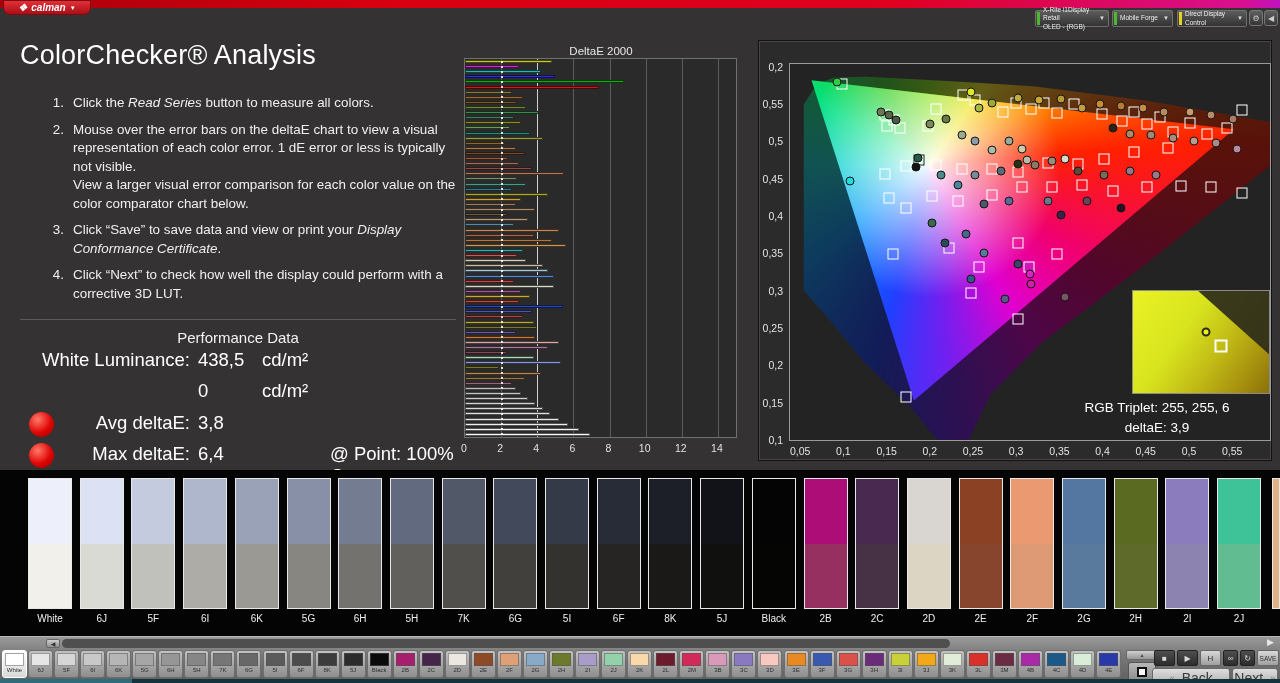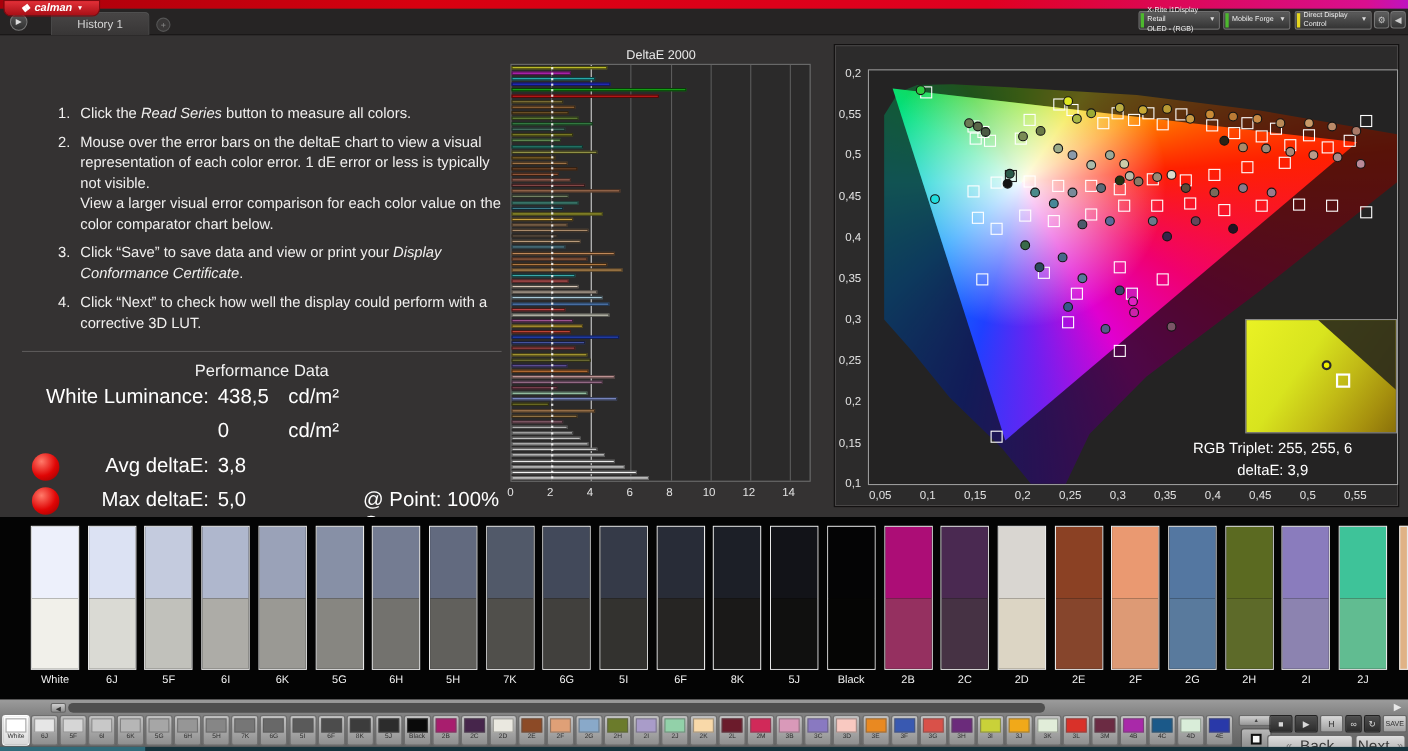--- a/index.html
+++ b/index.html
@@ -124,31 +124,20 @@
 <body>
 
 <div class="app">
 
   <div class="top-strip"></div>
   <div class="logo-btn">
     <span>❖</span>
     <span>calman</span>
     <span class="caret">▼</span>
   </div>
-  <div class="tab-bar">
-    <div class="play-circle">
-        <span>▶</span>
-      </div>
-    <div class="tab">
-        <span>History 1</span>
-      </div>
-    <div class="tab-add">
-        <span>+</span>
-      </div>
-  </div>
   <div id="dropdowns">
       <div class="dd" style="left: 1035px; width: 74px; --accent: #4db82e;">
         <span>X-Rite i1Display Retail<br>OLED - (RGB)</span>
         <span class="caret">▼</span>
       </div>
       <div class="dd" style="left: 1112px; width: 61px; --accent: #4db82e;">
         <span>Mobile Forge</span>
         <span class="caret">▼</span>
       </div>
       <div class="dd" style="left: 1177px; width: 70px; --accent: #e6d51f;">
@@ -156,20 +145,21 @@
         <span class="caret">▼</span>
       </div>
     </div>
   <div class="win-btn" style="left:1249px">
       <span>⚙</span>
     </div>
   <div class="win-btn" style="left:1264px">
       <span>◀</span>
     </div>
 
+  <div class="page-title">ColorChecker® Analysis</div>
   <div class="instructions" id="instructions">
       <div class="instr">
         <span class="num">1.</span>
         <span class="txt"><span>Click the </span><i>Read Series</i><span> button to measure all colors.</span></span>
       </div>
       <div class="instr">
         <span class="num">2.</span>
         <span class="txt"><span>Mouse over the error bars on the deltaE chart to view a visual representation of each color error. 1 dE error or less is typically not visible.
 View a larger visual error comparison for each color value on the color comparator chart below.</span></span>
       </div>
@@ -195,21 +185,21 @@
         <span class="unit">cd/m²</span>
       </div>
       <div class="perf-row" style="top: 412px; width: 460px;">
         <span class="red-dot" style="top:0"></span>
         <span class="lbl">Avg deltaE:</span>
         <span class="val">3,8</span>
       </div>
       <div class="perf-row" style="top: 443px; width: 460px;">
         <span class="red-dot" style="top:0"></span>
         <span class="lbl">Max deltaE:</span>
-        <span class="val">5,0</span>
+        <span class="val">6,4</span>
         <span class="extra">@ Point: 100% Green</span>
       </div>
     </div>
 
   <div class="de-panel">
     <div class="de-title">DeltaE 2000</div>
     <div class="de-plot" id="de-plot">
         <div class="de-grid" style="left: 36.1333px;"></div>
         <div class="de-grid ref" style="left: 72.2667px;"></div>
         <div class="de-grid" style="left: 108.4px;"></div>

